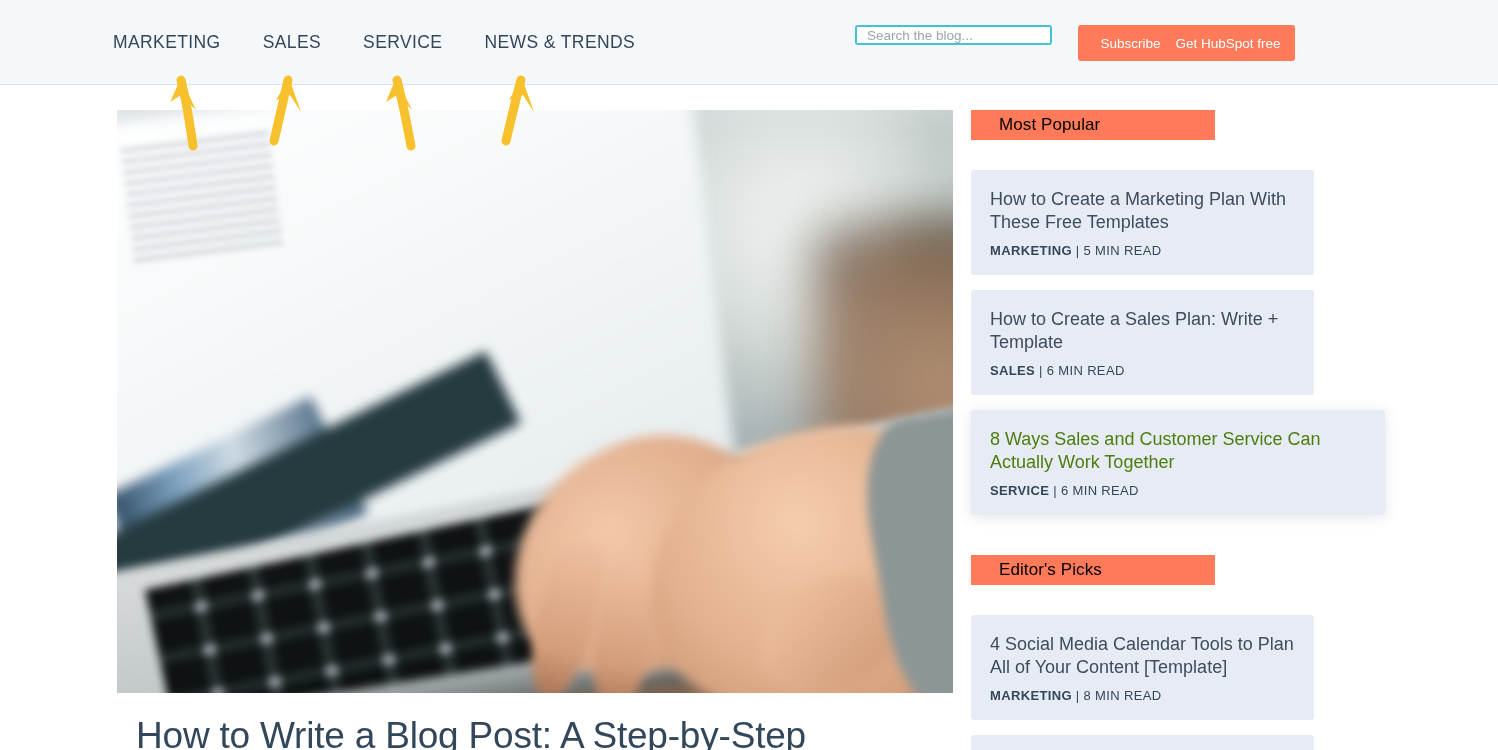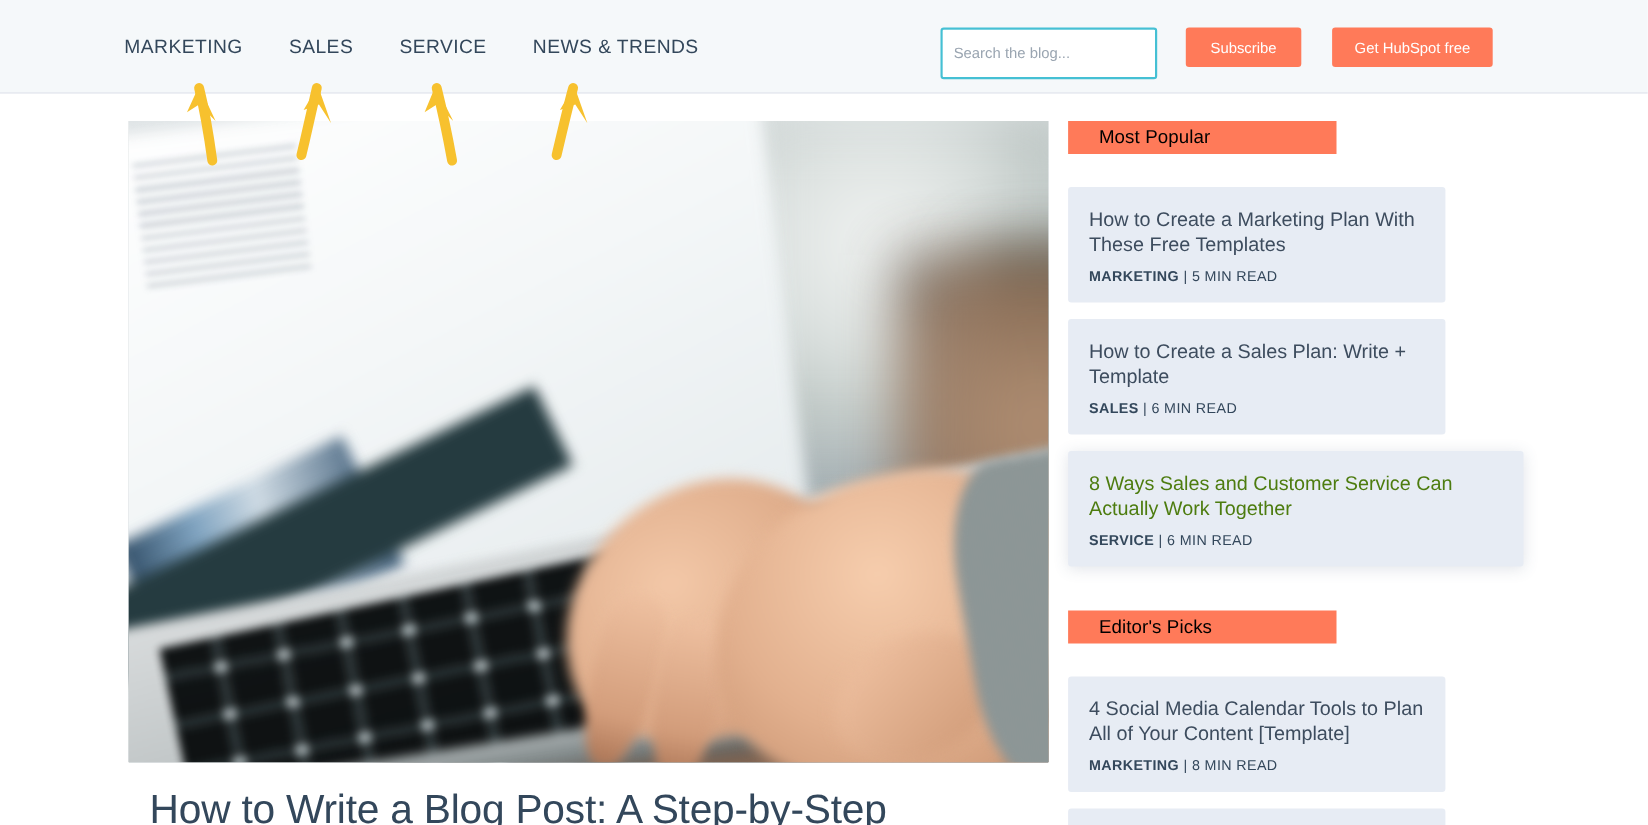--- a/index.html
+++ b/index.html
@@ -48,21 +48,21 @@
     padding: 4px 0;
     margin-right: 42px;
   }
   .nav-item:last-child { margin-right: 0; }
 
   .search-wrap {
     position: absolute;
     left: 855px;
     top: 25px;
     width: 197px;
-    height: 47px;
+    height: 20px;
     display: flex;
     border: 2px solid #45c0d4;
     border-radius: 3px;
     overflow: hidden;
     background: #86efac;
   }
 
   .search-input {
     flex: 1;
     border: none;
@@ -87,21 +87,21 @@
     font-size: 13.5px;
     cursor: pointer;
     padding: 0 16px;
     white-space: nowrap;
     display: flex;
     align-items: center;
     justify-content: center;
     text-align: center;
   }
   .cta-subscribe { left: 1078px; width: 105px; }
-  .cta-trial     { left: 1211px; width: 146px; }
+  .cta-trial     { left: 1161px; width: 134px; }
 
   
   .main-col {
     position: absolute;
     left: 117px;
     top: 110px;
     width: 836px;
   }
 
   .hero-img {

